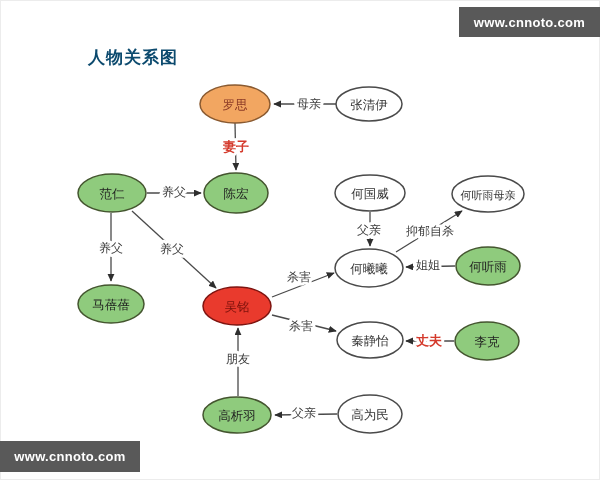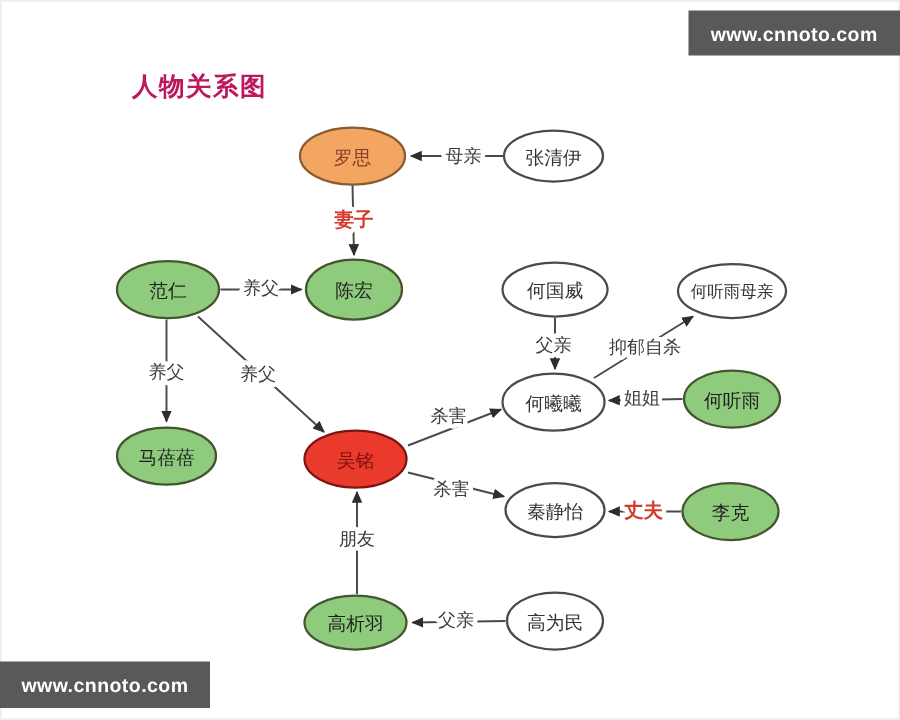--- a/index.html
+++ b/index.html
@@ -7,21 +7,21 @@
     width:600px;height:480px;
     font-family:"Liberation Sans","DejaVu Sans",sans-serif;
     background:#fff;overflow:hidden;
   }
   .canvas{
     position:relative;width:600px;height:480px;background:#ffffff;
     box-shadow:inset 0 0 0 1px #ececec;
   }
   .page-title{
     position:absolute;left:88px;top:46px;
-    font-size:17px;font-weight:bold;color:#be185d;letter-spacing:1px;
+    font-size:17px;font-weight:bold;color:#0c4a6e;letter-spacing:1px;
   }
   .watermark{
     position:absolute;background:#595959;color:#ffffff;
     display:flex;align-items:center;justify-content:center;
     font-size:13px;font-weight:bold;letter-spacing:.3px;
   }
   .watermark.top{right:0;top:7px;width:141px;height:30px;}
   .watermark.bottom{left:0;top:441px;width:140px;height:31px;}
   svg.diagram{position:absolute;left:0;top:0;}
   .edge-line{stroke:#4a4a4a;stroke-width:1.3px;fill:none;}

